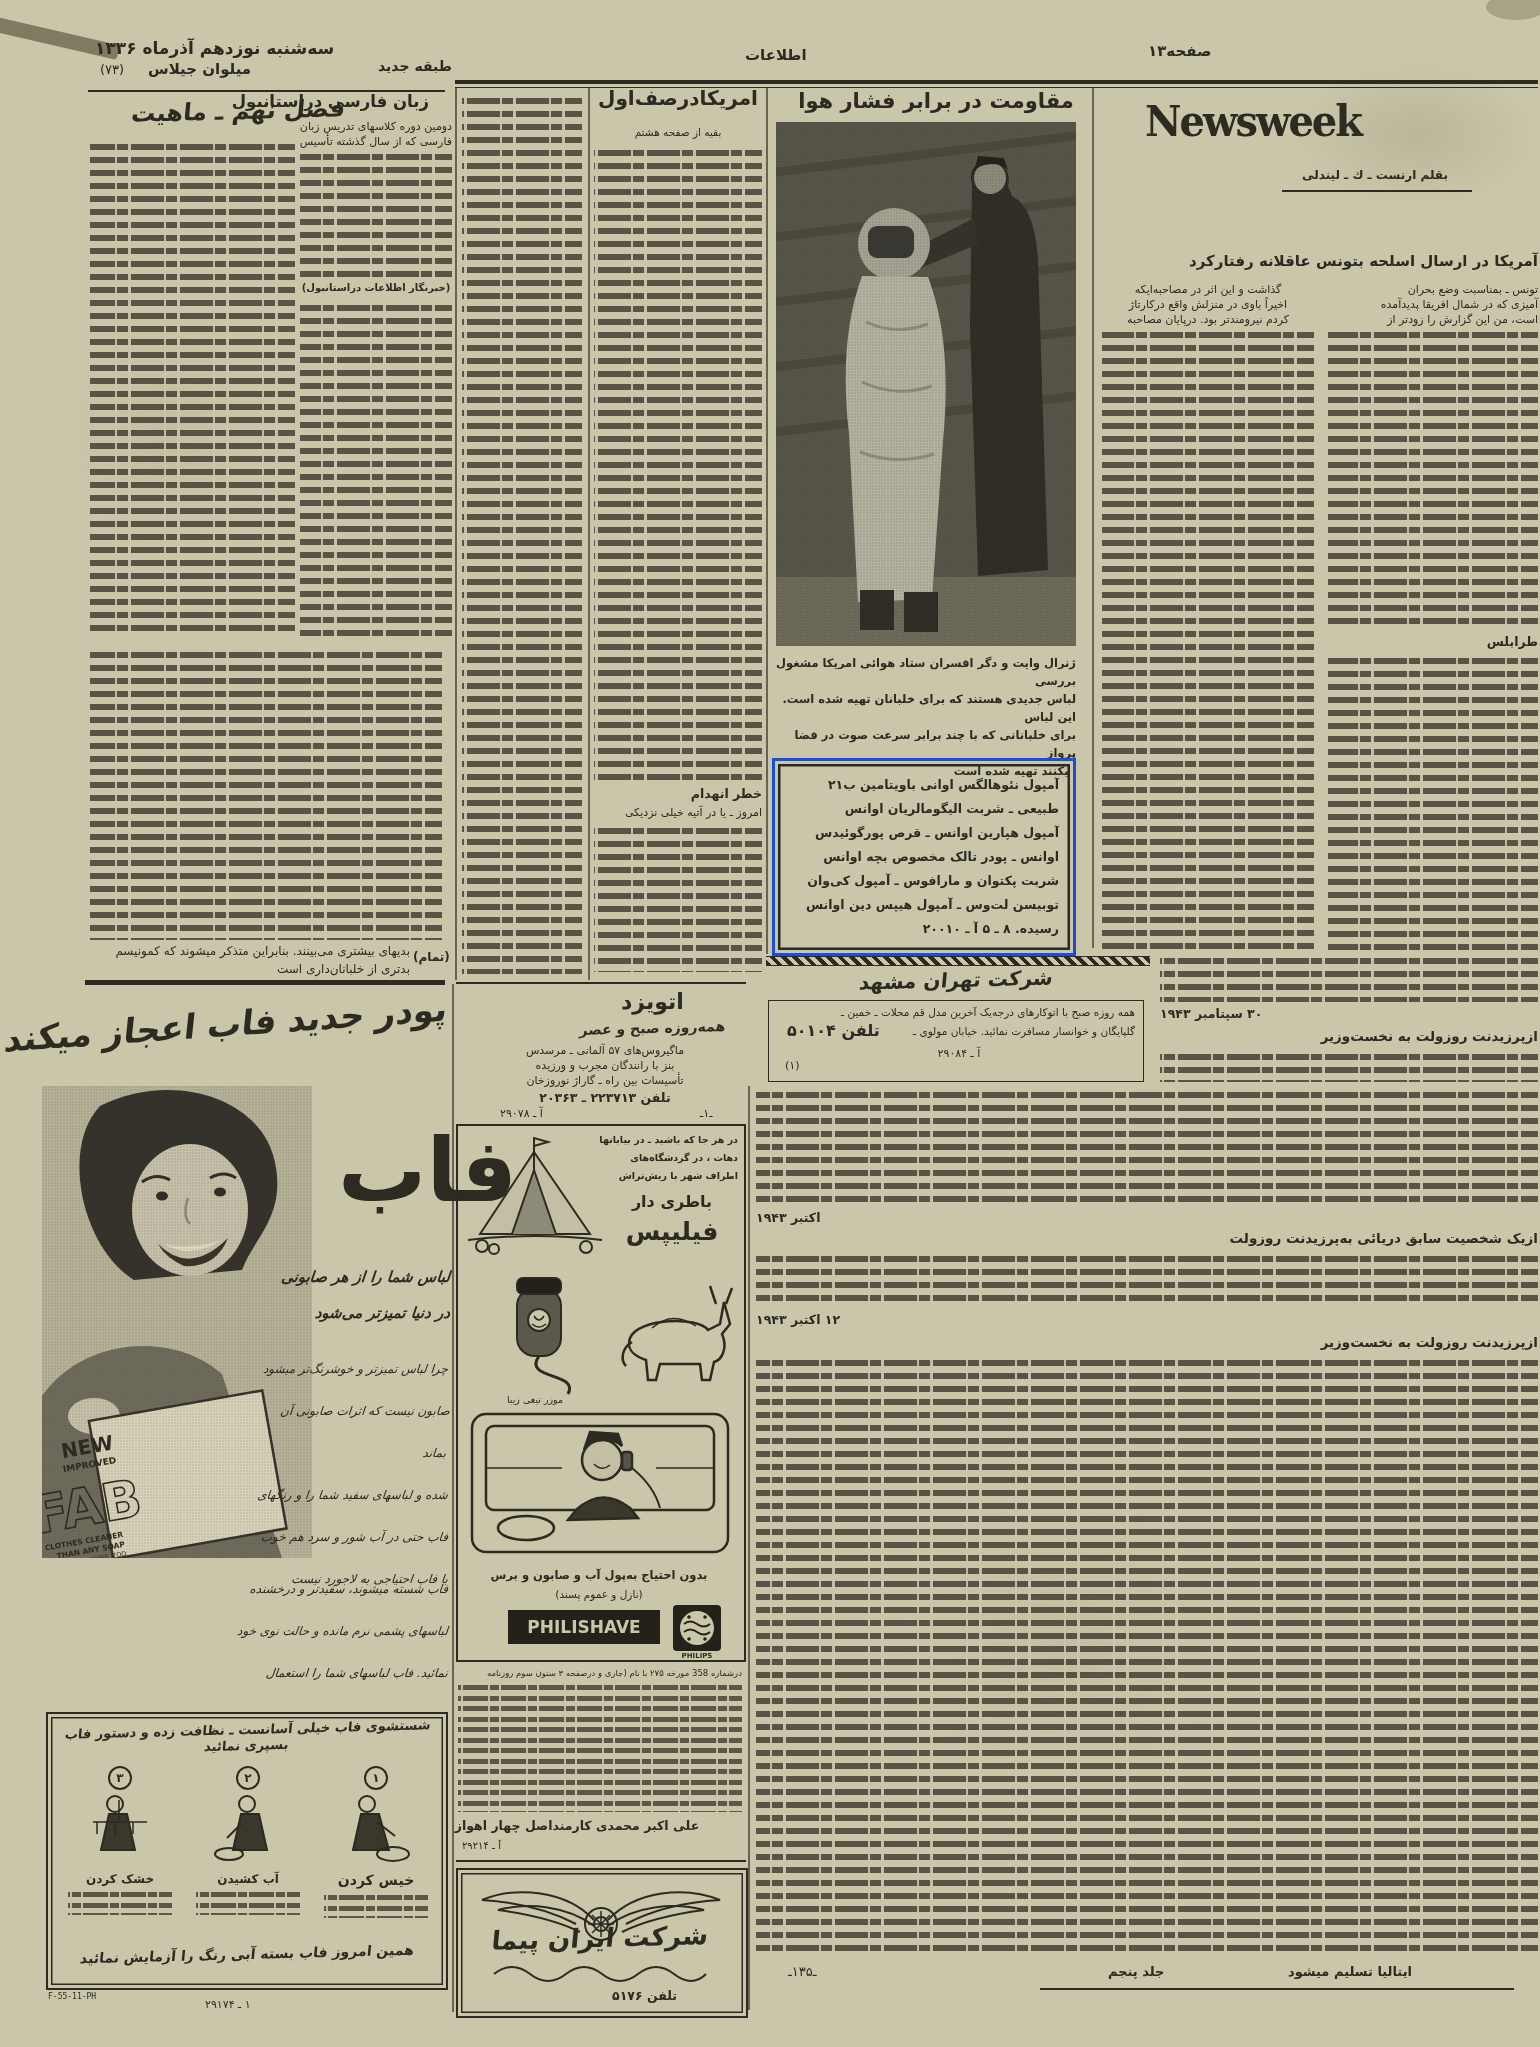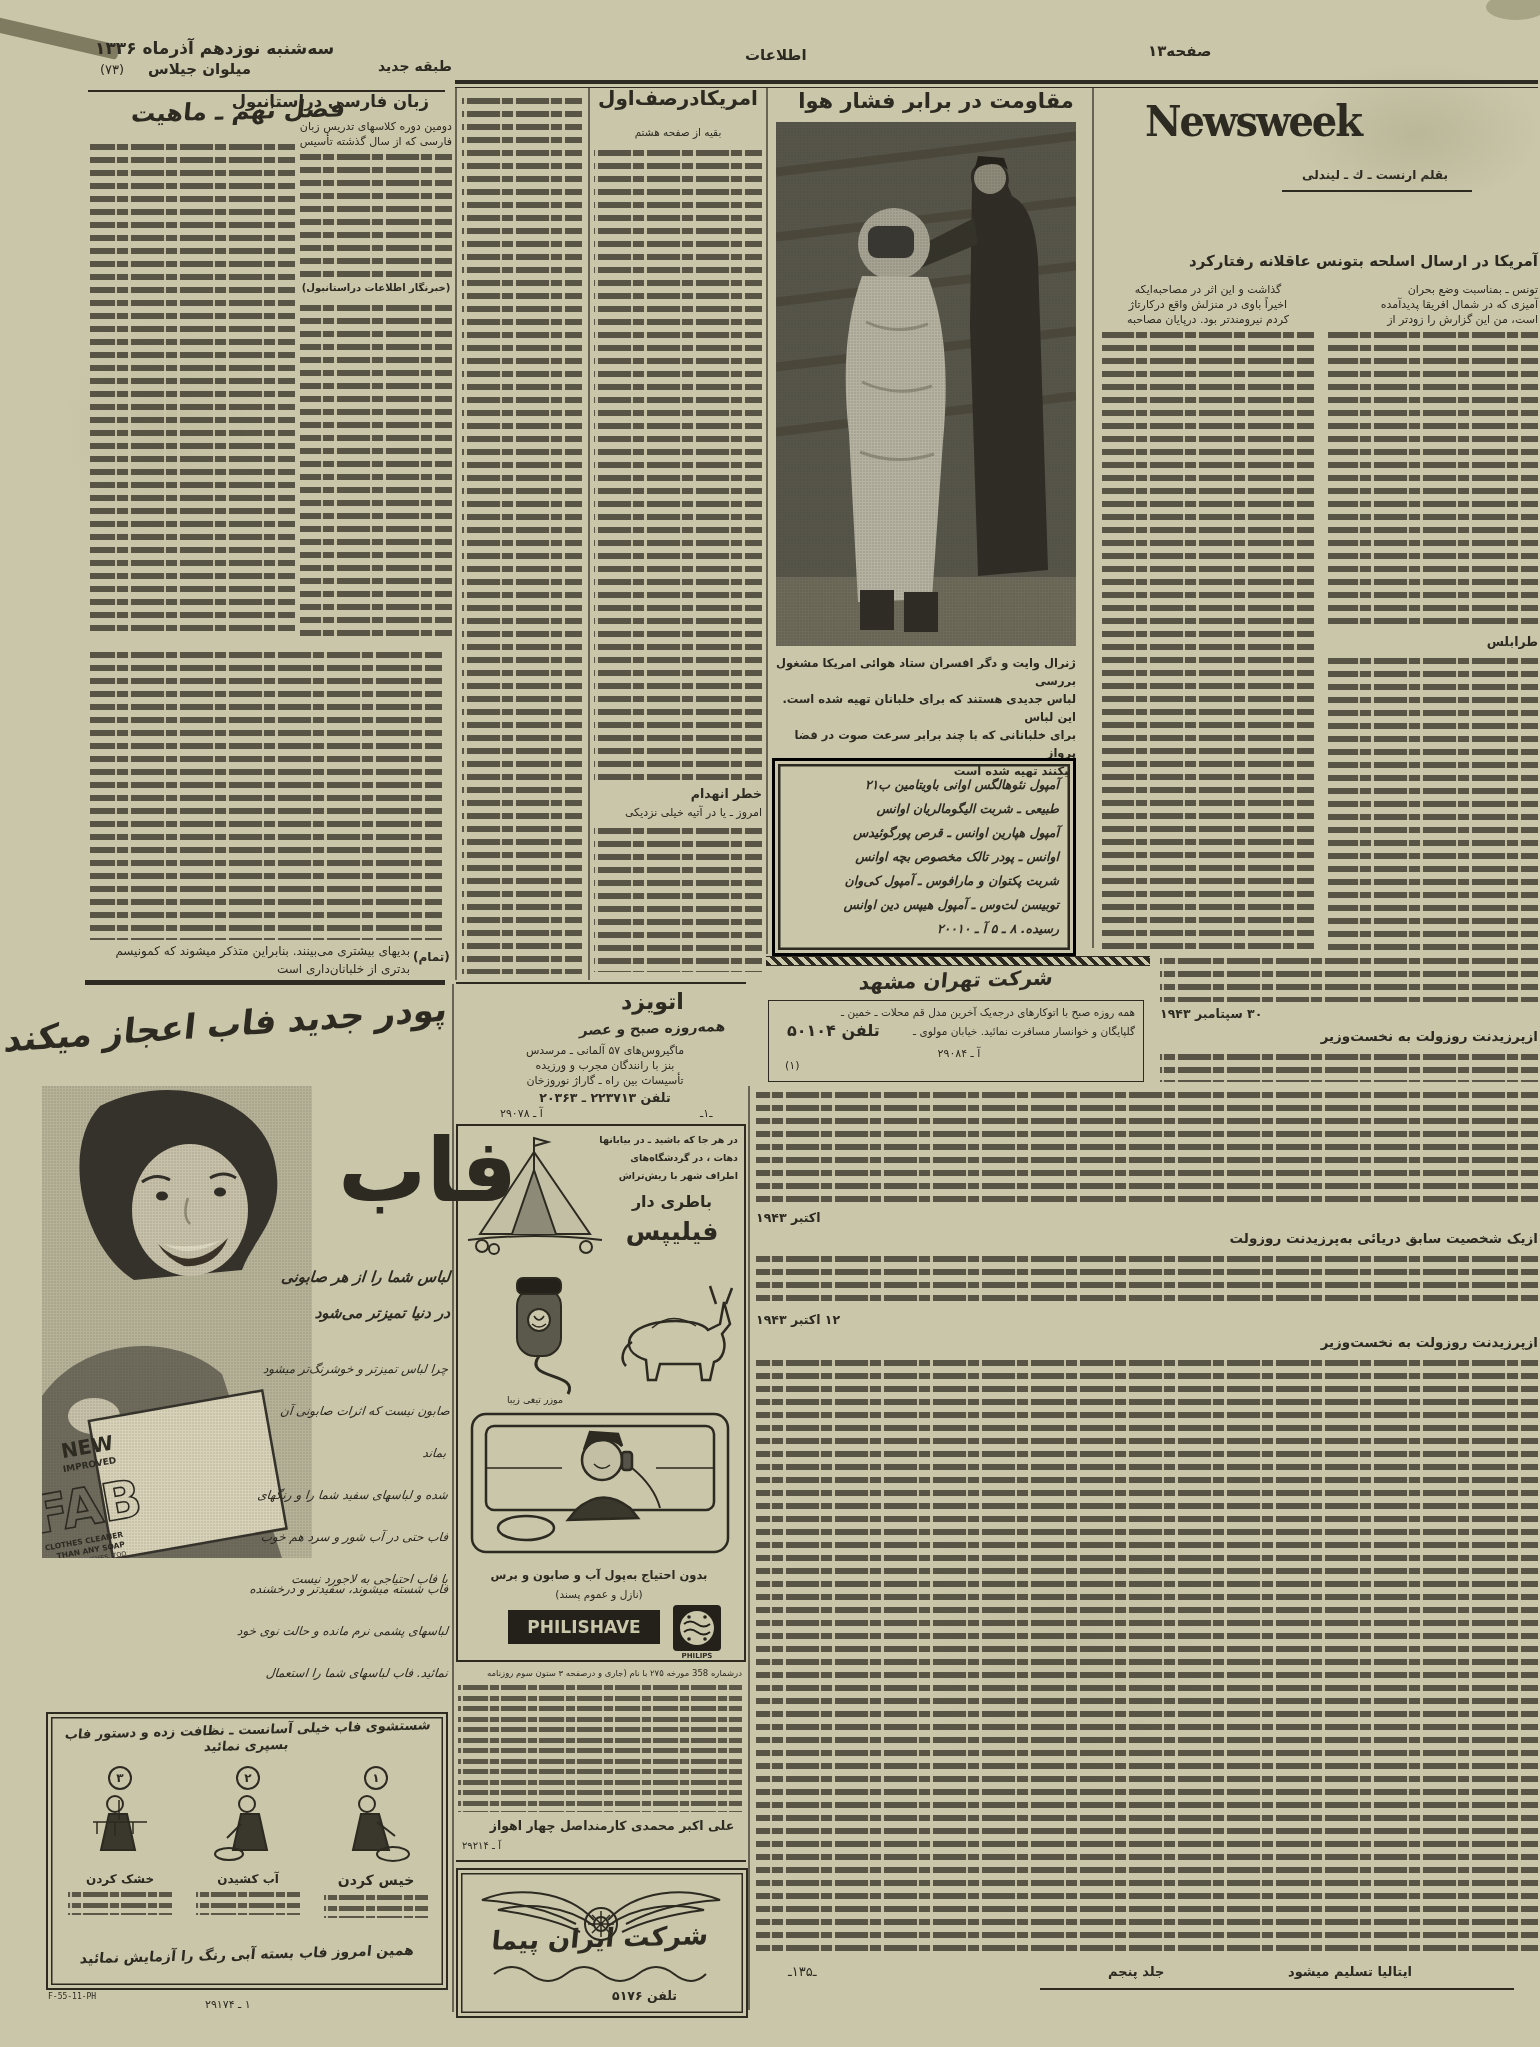--- a/index.html
+++ b/index.html
@@ -13,22 +13,22 @@
   .greek,.greek-sm{position:absolute;
     background-image:
       repeating-linear-gradient(to left, rgba(201,198,169,0) 0 17px, rgba(201,198,169,.95) 17px 20px, rgba(201,198,169,0) 20px 31px, rgba(201,198,169,.9) 31px 33px, rgba(201,198,169,0) 33px 49px),
       repeating-linear-gradient(to bottom, rgba(44,41,31,0) 0 2px, rgba(44,41,31,.72) 2px 8px, rgba(44,41,31,0) 8px 13px);}
   .greek-sm{background-image:
       repeating-linear-gradient(to left, rgba(201,198,169,0) 0 13px, rgba(201,198,169,.95) 13px 15px, rgba(201,198,169,0) 15px 24px, rgba(201,198,169,.9) 24px 26px, rgba(201,198,169,0) 26px 38px),
       repeating-linear-gradient(to bottom, rgba(44,41,31,0) 0 1.5px, rgba(44,41,31,.7) 1.5px 6.5px, rgba(44,41,31,0) 6.5px 10.5px);}
   .rh{position:absolute;background:#2c2a21}
   .rv{position:absolute;width:1.5px;background:rgba(44,41,33,.62)}
   .dbl{position:absolute;border-top:4px solid #2c2a21;border-bottom:1.5px solid #2c2a21;height:3px}
-  .ornate{position:absolute;border:3px solid #000000;
-    box-shadow:inset 0 0 0 3px #c9c6a9, inset 0 0 0 5.5px #2c2a21;font-style:italic;}
+  .ornate{position:absolute;border:3px solid #1d4ed8;
+    box-shadow:inset 0 0 0 3px #c9c6a9, inset 0 0 0 5.5px #2c2a21;}
   .boxed{position:absolute;border:2px solid #2c2a21}
   .stain{position:absolute;border-radius:50%;pointer-events:none}
   .masthead{font-family:"DejaVu Serif",serif;font-weight:bold;letter-spacing:-2px;transform:scaleY(1.08)}
   .braid{position:absolute;height:8px;background:repeating-linear-gradient(45deg,#2c2a21 0 4px,#c9c6a9 4px 8px);border-top:1.5px solid #2c2a21;border-bottom:1.5px solid #2c2a21}
   .logo-black{position:absolute;background:#23211a;color:#c9c6a9;text-align:center;font-weight:bold}
   .stepnum{display:inline-block;width:20px;height:20px;border:2px solid #2c2a21;border-radius:50%;
            text-align:center;line-height:20px;font-weight:bold;font-size:12px}
   svg{position:absolute}
   svg text{font-family:"DejaVu Sans",sans-serif}
 </style>
@@ -263,21 +263,21 @@
     </g>
     <circle cx="17" cy="13" r="1.8" fill="#23211a"></circle>
       <circle cx="33" cy="13" r="1.8" fill="#23211a"></circle>
     <circle cx="17" cy="35" r="1.8" fill="#23211a"></circle>
       <circle cx="33" cy="35" r="1.8" fill="#23211a"></circle>
   </svg>
   <div class="t c" style="left:672px;top:1652px;width:50px;font-size:7px;direction:ltr;font-weight:bold">PHILIPS</div>
 
   <div class="t r" style="left:458px;top:1668px;width:284px;font-size:8.5px">درشماره 358 مورخه ۲۷۵ با نام (جاری و درصفحه ۳ ستون سوم روزنامه</div>
   <div class="greek-sm" style="left:458px;top:1684px;width:284px;height:128px"></div>
-  <div class="t b c" style="left:477px;top:1818px;width:270px;font-size:12.5px">علی اکبر محمدی کارمنداصل چهار اهواز</div>
+  <div class="t b c" style="left:442px;top:1818px;width:270px;font-size:12.5px">علی اکبر محمدی کارمنداصل چهار اهواز</div>
   <div class="t" style="left:462px;top:1840px;font-size:10px">آ ـ ۲۹۲۱۴</div>
   <div class="rh" style="left:456px;top:1860px;width:290px;height:2px"></div>
 
   <div class="boxed" style="left:456px;top:1868px;width:288px;height:146px;box-shadow:inset 0 0 0 3px #c9c6a9, inset 0 0 0 4.5px #2c2a21"></div>
   <svg width="250" height="74" viewBox="0 0 250 74" style="left:476px;top:1880px">
     <g fill="none" stroke="#2c2a21" stroke-width="2">
       <path d="M118,40 C90,10 40,6 6,20 C40,22 70,28 100,44"></path>
       <path d="M118,46 C92,26 52,22 22,30 C52,34 80,40 104,52"></path>
       <path d="M132,40 C160,10 210,6 244,20 C210,22 180,28 150,44"></path>
       <path d="M132,46 C158,26 198,22 228,30 C198,34 170,40 146,52"></path>

